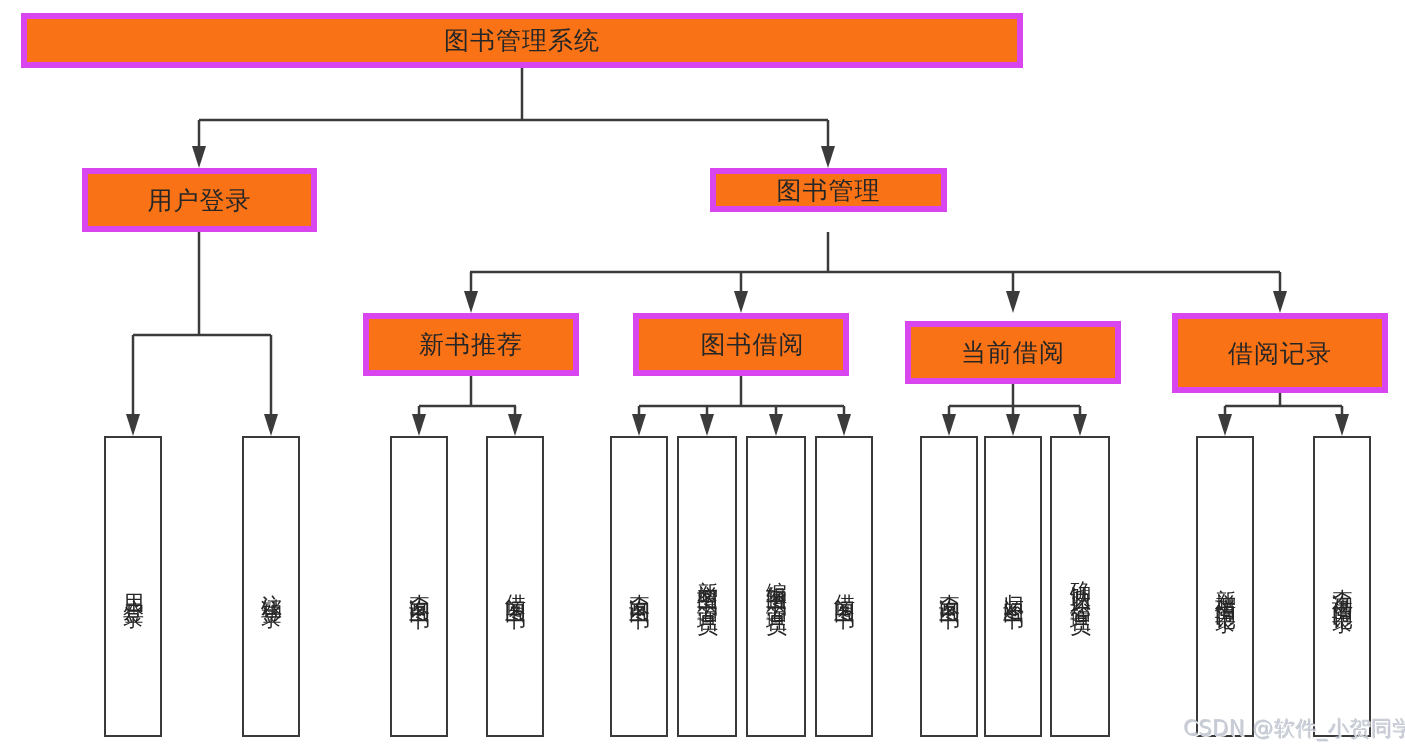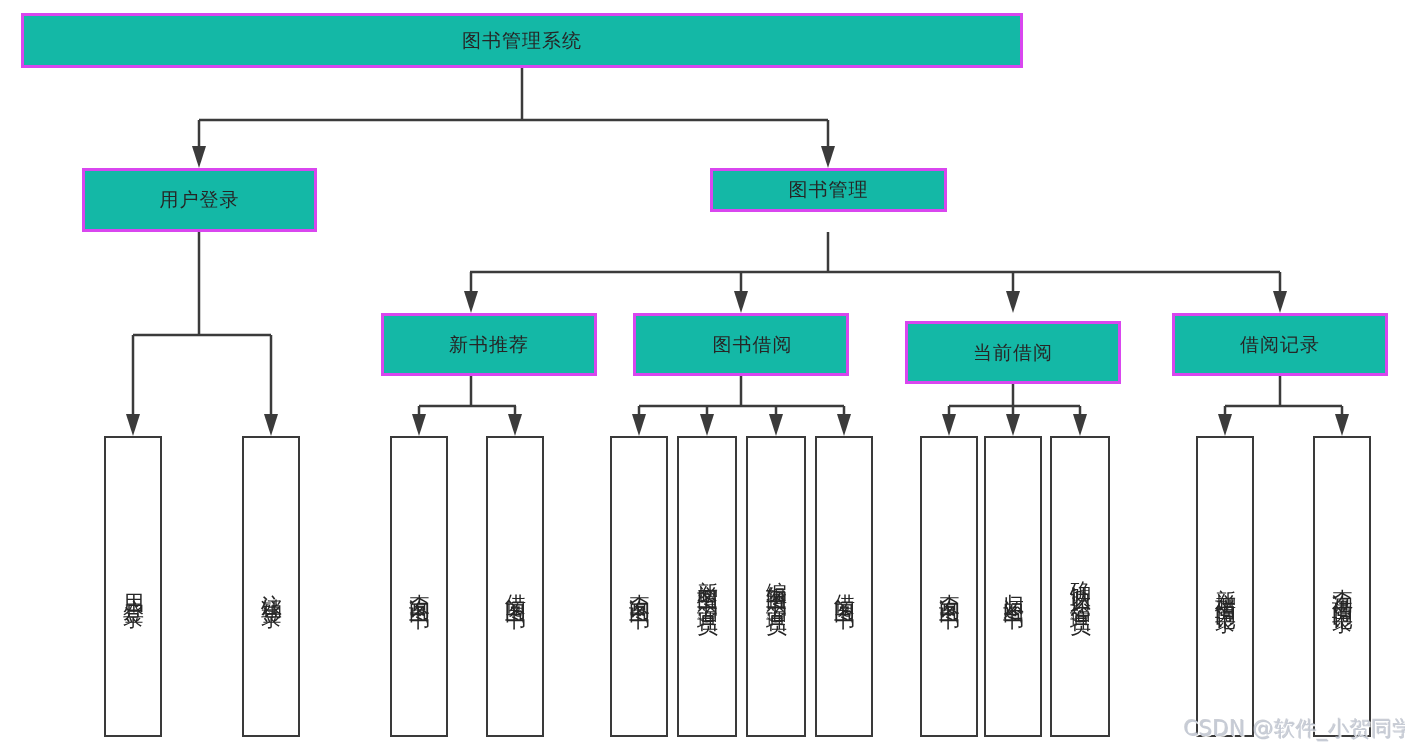--- a/index.html
+++ b/index.html
@@ -2,23 +2,23 @@
 <html><head>
 <meta charset="utf-8">
 <style>
   html,body{margin:0;padding:0;background:#ffffff;}
   .stage{
     position:relative;width:1405px;height:747px;background:#ffffff;
     font-family:"DejaVu Sans",sans-serif;overflow:hidden;
   }
   .wires{position:absolute;left:0;top:0;width:1405px;height:747px;}
   .hnode{
-    position:absolute;background:#14b8a6;border:3px solid #d946ef;
+    position:absolute;background:#f97316;border:6px solid #d946ef;
     display:flex;align-items:center;justify-content:center;
-    font-size:19px;color:#262626;letter-spacing:1px;box-sizing:border-box;
+    font-size:25px;color:#262626;letter-spacing:1px;box-sizing:border-box;
   }
   .vnode{
     position:absolute;background:#ffffff;border:2.5px solid #3a3a3a;
     display:flex;align-items:center;justify-content:center;box-sizing:border-box;
     top:436px;height:301px;
   }
   .vnode span{
     writing-mode:vertical-rl;text-orientation:mixed;
     font-size:21px;color:#262626;letter-spacing:5px;line-height:1;
   }
@@ -93,30 +93,30 @@
     <span>图书管理系统</span>
   </div>
 
   <div class="hnode" style="left:82px;top:168px;width:235px;height:64px;">
     <span>用户登录</span>
   </div>
   <div class="hnode" style="left:710px;top:168px;width:237px;height:44px;">
     <span>图书管理</span>
   </div>
 
-  <div class="hnode" style="left:381px;top:313px;width:216px;height:63px;">
+  <div class="hnode" style="left:363px;top:313px;width:216px;height:63px;">
     <span>新书推荐</span>
   </div>
   <div class="hnode" style="left:633px;top:313px;width:216px;height:63px;padding-left:23px;">
     <span>图书借阅</span>
   </div>
   <div class="hnode" style="left:905px;top:321px;width:216px;height:63px;">
     <span>当前借阅</span>
   </div>
-  <div class="hnode" style="left:1172px;top:313px;width:216px;height:63px;">
+  <div class="hnode" style="left:1172px;top:313px;width:216px;height:80px;">
     <span>借阅记录</span>
   </div>
 
   <div class="vnode" style="left:104px;width:58px;">
     <span>用户登录</span>
   </div>
   <div class="vnode" style="left:242px;width:58px;">
     <span>注销登录</span>
   </div>
   <div class="vnode" style="left:390px;width:58px;">

